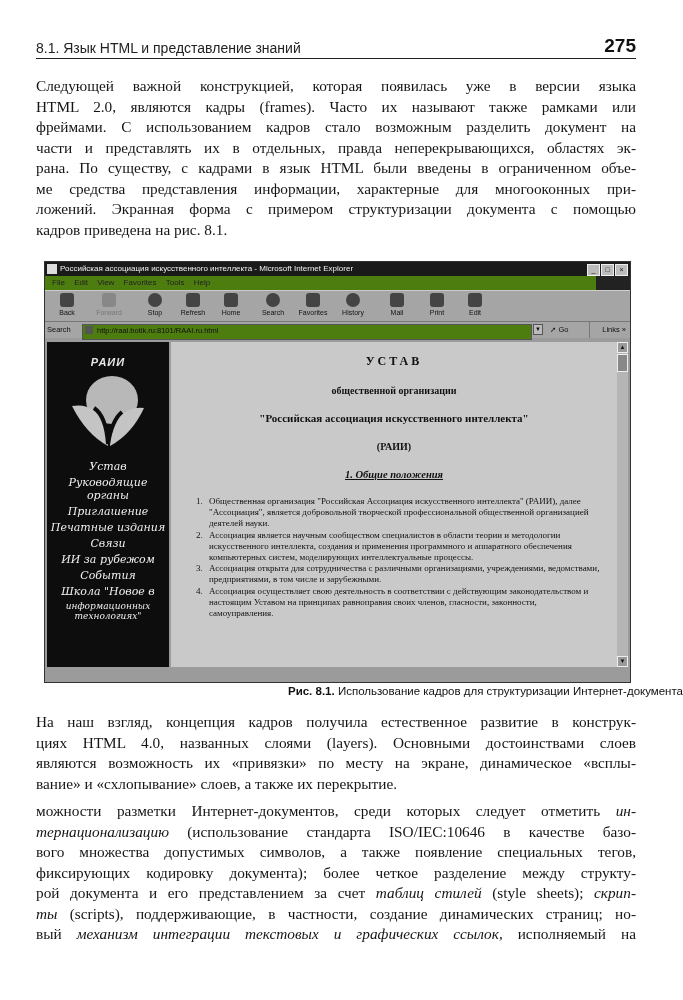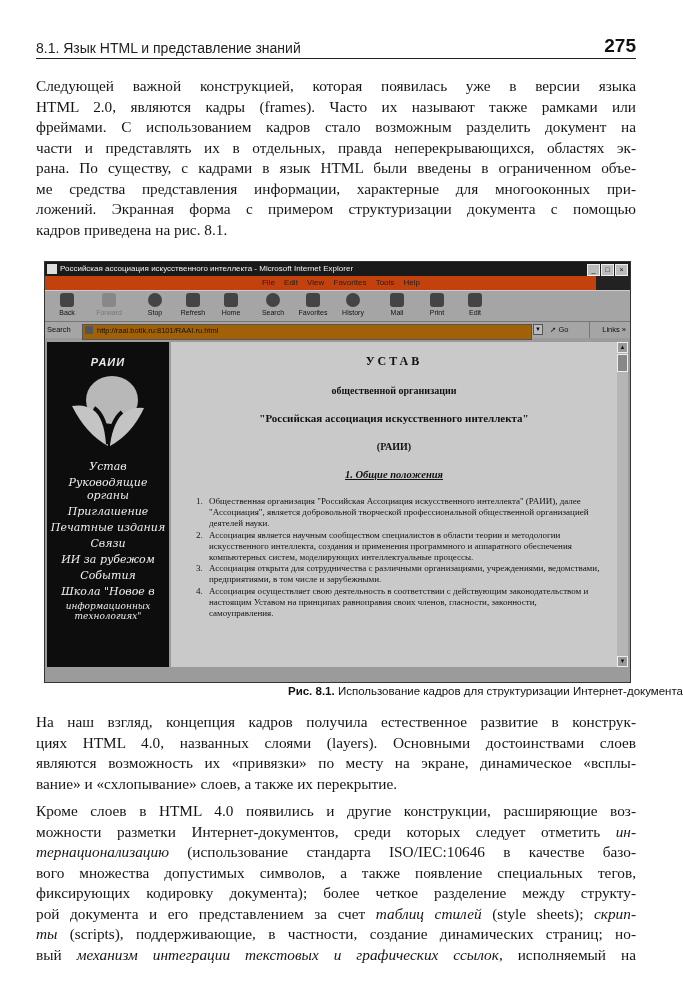--- a/index.html
+++ b/index.html
@@ -15,32 +15,32 @@
   .para .line.last { text-align-last: left; }
   .para i { font-style: italic; }
 
   
   .fig { position: absolute; left: 44px; top: 261px; width: 585px; height: 420px; border: 1px solid #333; background: #9b9b9b; overflow: hidden; }
   .titlebar { position: absolute; left: 0; top: 0; width: 100%; height: 14px; background: #1a1a1a; color: #f0f0f0; font-family: "Liberation Sans", sans-serif; font-size: 8px; line-height: 14px; }
   .titlebar .ie-icon { position: absolute; left: 2px; top: 2px; width: 10px; height: 10px; background: #ddd; }
   .titlebar .wtitle { position: absolute; left: 15px; top: 0; }
   .titlebar .wbtns { position: absolute; right: 2px; top: 2px; display: flex; gap: 1px; }
   .titlebar .wbtn { width: 11px; height: 10px; background: #bbb; border: 1px solid #eee; font-size: 7px; line-height: 10px; text-align: center; color: #111; }
-  .menubar { position: absolute; left: 0; top: 14px; width: 100%; height: 14px; background: #c2410c; font-family: "Liberation Sans", sans-serif; font-size: 8px; line-height: 14px; color: #222; text-align: center; }
+  .menubar { position: absolute; left: 0; top: 14px; width: 100%; height: 14px; background: #4d7c0f; font-family: "Liberation Sans", sans-serif; font-size: 8px; line-height: 14px; color: #222; }
   .menubar .mi { display: inline-block; margin-left: 7px; }
   .menubar .throbber { position: absolute; right: 0; top: 0; width: 34px; height: 14px; background: #222; }
   .toolbar { position: absolute; left: 0; top: 28px; width: 100%; height: 30px; background: #a5a5a5; border-top: 1px solid #ccc; border-bottom: 1px solid #777; }
   .tb { position: absolute; top: 2px; width: 36px; height: 28px; text-align: center; font-family: "Liberation Sans", sans-serif; font-size: 7px; color: #111; }
   .tb .ico { display: block; margin: 0 auto 2px auto; width: 14px; height: 14px; background: #444; border-radius: 3px; }
   .tb .ico.round { border-radius: 50%; }
   .tb.disabled { color: #777; }
   .tb.disabled .ico { background: #888; }
   .addressbar { position: absolute; left: 0; top: 60px; width: 100%; height: 16px; background: #a5a5a5; font-family: "Liberation Sans", sans-serif; font-size: 7.5px; line-height: 16px; color: #111; }
   .addressbar .lbl { position: absolute; left: 2px; top: 0; }
-  .addressbar .url { position: absolute; left: 37px; top: 2px; width: 450px; height: 16px; background: #a16207; border: 1px solid #555; line-height: 11px; padding-left: 14px; box-sizing: border-box; }
+  .addressbar .url { position: absolute; left: 37px; top: 2px; width: 450px; height: 16px; background: #4d7c0f; border: 1px solid #555; line-height: 11px; padding-left: 14px; box-sizing: border-box; }
   .addressbar .url .pg { position: absolute; left: 2px; top: 1px; width: 8px; height: 8px; background: #555; }
   .addressbar .dd { position: absolute; left: 488px; top: 2px; width: 10px; height: 11px; background: #bbb; border: 1px solid #555; box-sizing: border-box; font-size: 6px; line-height: 9px; text-align: center; }
   .addressbar .go { position: absolute; left: 505px; top: 0; }
   .addressbar .links { position: absolute; right: 4px; top: 0; border-left: 1px solid #777; padding-left: 12px; }
 
   .leftframe { position: absolute; left: 2px; top: 80px; width: 122px; height: 325px; background: #0d0d0d; color: #e8e8e8; text-align: center; }
   .leftframe .logo-text { display: block; margin-top: 14px; font-family: "Liberation Sans", sans-serif; font-style: italic; font-weight: bold; font-size: 11px; letter-spacing: 1px; }
   .leftframe .logo { display: block; margin: 4px auto 0 auto; width: 80px; height: 76px; }
   .leftframe .nav { margin-top: 12px; }
   .leftframe .nav a { display: block; font-family: "DejaVu Serif", serif; font-style: italic; font-size: 11px; line-height: 13px; color: #f0f0f0; text-decoration: none; margin-bottom: 3px; }
@@ -182,21 +182,20 @@
   </div>
 
   <div class="para" style="top:712px;">
     <span class="line">На наш взгляд, концепция кадров получила естественное развитие в конструк-</span>
     <span class="line">циях HTML 4.0, названных слоями (layers). Основными достоинствами слоев</span>
     <span class="line">являются возможность их «привязки» по месту на экране, динамическое «всплы-</span>
     <span class="line last">вание» и «схлопывание» слоев, а также их перекрытие.</span>
   </div>
 
   <div class="para" style="top:801px;">
-    <span class="line">Кроме слоев в HTML 4.0 появились и другие конструкции, расширяющие воз-</span>
     <span class="line"><span>можности разметки Интернет-документов, среди которых следует отметить </span><i>ин-</i></span>
     <span class="line"><i>тернационализацию</i><span> (использование стандарта ISO/IEC:10646 в качестве базо-</span></span>
     <span class="line">вого множества допустимых символов, а также появление специальных тегов,</span>
     <span class="line">фиксирующих кодировку документа); более четкое разделение между структу-</span>
     <span class="line"><span>рой документа и его представлением за счет </span><i>таблиц стилей</i><span> (style sheets); </span><i>скрип-</i></span>
     <span class="line"><i>ты</i><span> (scripts), поддерживающие, в частности, создание динамических страниц; но-</span></span>
     <span class="line"><span>вый </span><i>механизм интеграции текстовых и графических ссылок</i><span>, исполняемый на</span></span>
   </div>
 
 </div>

